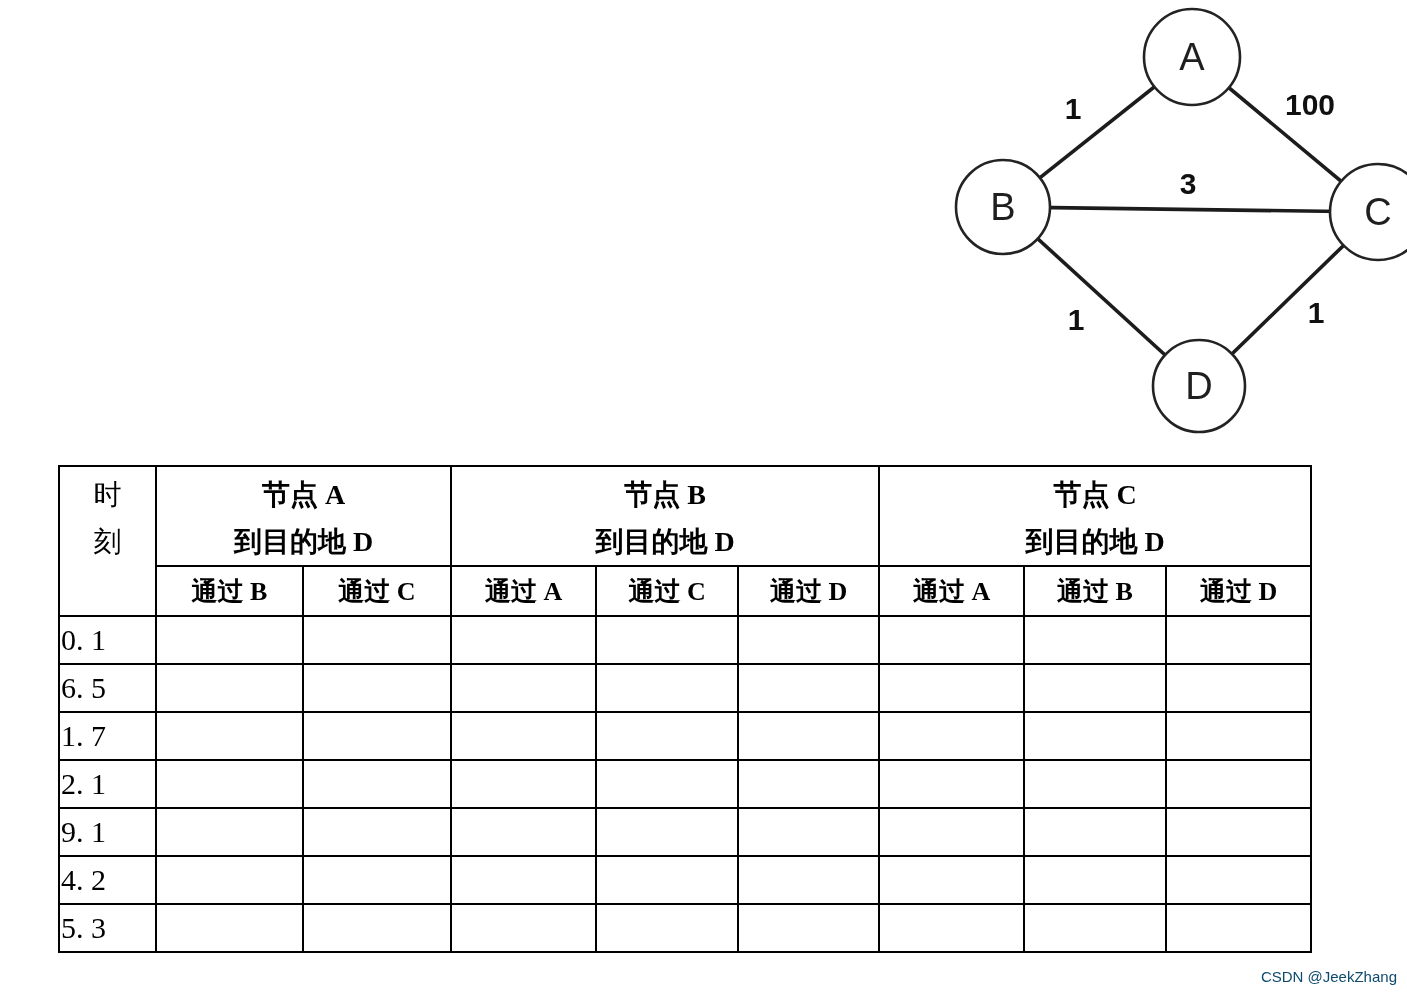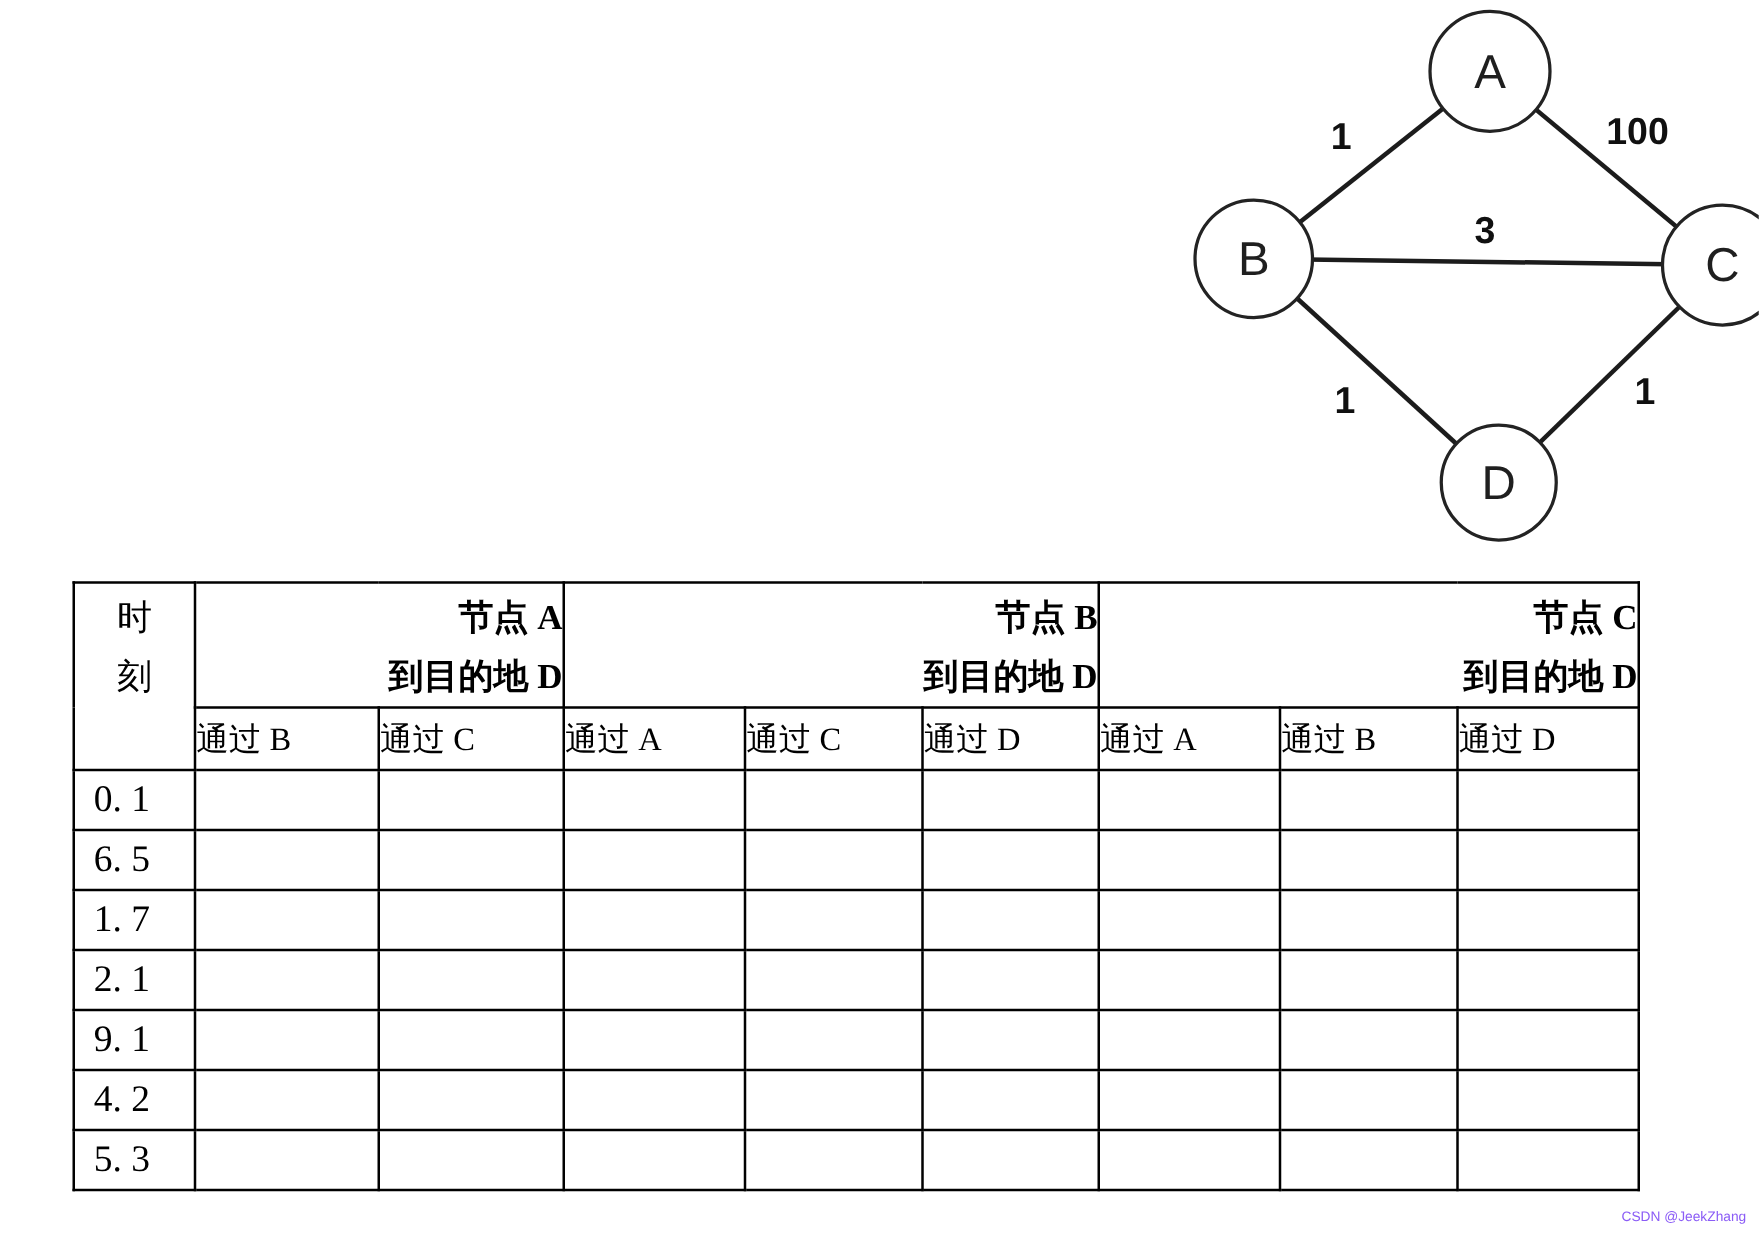--- a/index.html
+++ b/index.html
@@ -53,48 +53,48 @@
 
   th.corner {
     vertical-align: top;
     text-align: center;
     font-size: 28px;
     line-height: 47px;
     padding-top: 4px;
   }
   th.group {
     vertical-align: top;
-    text-align: right;
+    text-align: center;
     font-size: 28px;
     font-weight: bold;
     line-height: 47px;
     padding-top: 4px;
   }
   th.subcol {
-    text-align: left;
+    text-align: center;
     font-size: 26px;
-    font-weight: normal;
+    font-weight: bold;
     vertical-align: middle;
   }
   td.time {
     text-align: left;
-    padding-left: 15px;
+    padding-left: 1px;
     font-size: 30px;
     vertical-align: middle;
   }
   td.blank { background: #fff; }
 
   
   .watermark {
     position: absolute;
     right: 10px;
     top: 968px;
     font-family: "Liberation Sans", "DejaVu Sans", sans-serif;
-    font-size: 11px;
-    color: #8b5cf6;
+    font-size: 15px;
+    color: #0c4a6e;
   }
 </style>
 </head>
 <body>
 
 <div class="canvas">
 
   <svg class="graph" viewBox="0 0 1407 460">
     <g>
       <line class="edge-line" x1="1192" y1="57" x2="1003" y2="207"></line>

